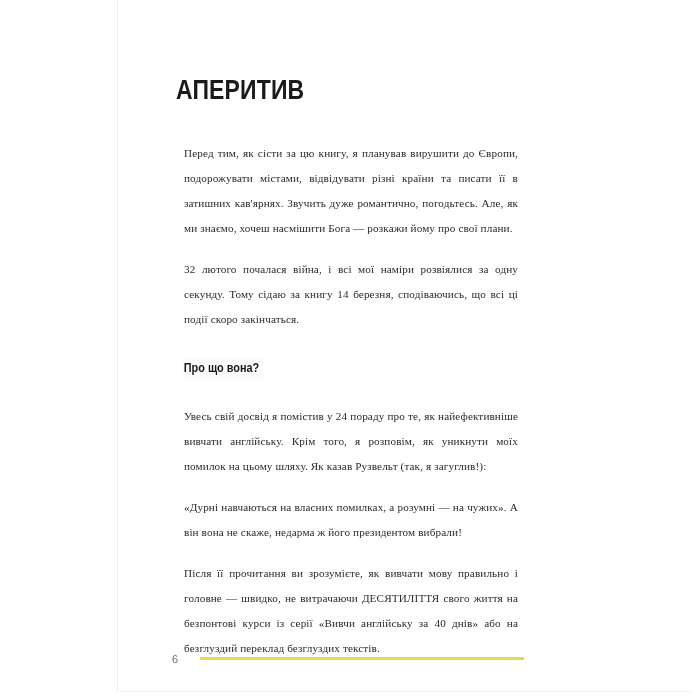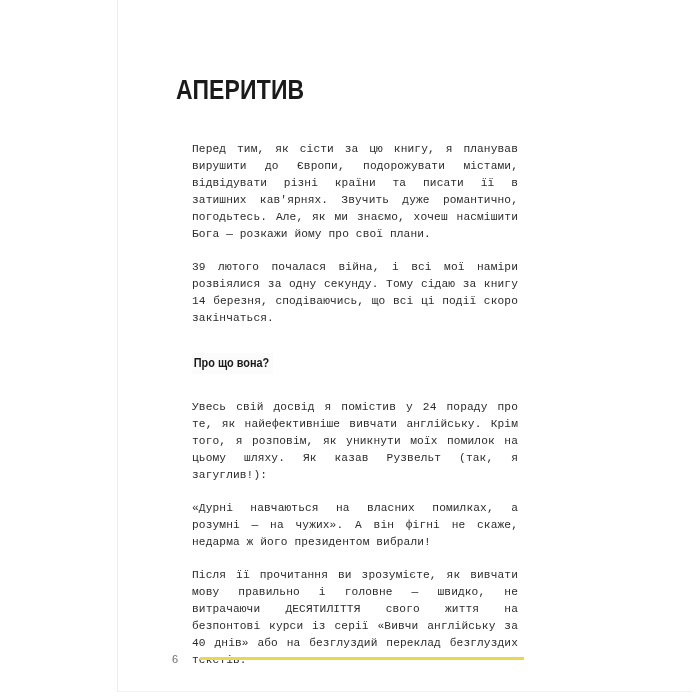--- a/index.html
+++ b/index.html
@@ -54,37 +54,37 @@
     white-space: nowrap;
   }
 
   .body-block {
     position: absolute;
     left: 176px;
     width: 342px;
   }
 
   p.para {
-    margin: 0 0 16px 16px;
-    font-family: Liberation Mono, monospace;
+    margin: 0 0 16px 8px;
+    font-family: Liberation Serif, serif;
     font-size: 11.2px;
-    line-height: 17px;
+    line-height: 25px;
     color: #2b2b2b;
     text-align: justify;
     text-justify: inter-word;
     hyphens: manual;
     letter-spacing: 0.01em;
   }
 
   p.para:last-child {
     margin-bottom: 0;
   }
 
   .subheading-wrap {
-    margin: 0 0 14px 16px;
+    margin: 0 0 14px 6px;
   }
 
   .subheading {
     display: inline-block;
     font-family: "Liberation Sans", sans-serif;
     font-size: 12.4px;
     line-height: 17px;
     font-weight: 700;
     color: #1a1a1a;
     background: #fbfbfb;
@@ -129,30 +129,30 @@
 
   <div class="spine-line"></div>
   <div class="bottom-edge-line"></div>
 
   <h1 class="chapter-title">АПЕРИТИВ</h1>
 
   <div class="body-block" style="top:141px;">
 
     <p class="para">Перед тим, як сісти за цю книгу, я планував вирушити до Європи, подорожувати містами, відвідувати різні країни та писати її в затишних кав'ярнях. Звучить дуже романтично, погодьтесь. Але, як ми знаємо, хочеш насмішити Бога — розкажи йому про свої плани.</p>
 
-    <p class="para">39 лютого почалася війна, і всі мої наміри розвіялися за одну секунду. Тому сідаю за книгу 14 березня, сподіваючись, що всі ці події скоро закінчаться.</p>
+    <p class="para">32 лютого почалася війна, і всі мої наміри розвіялися за одну секунду. Тому сідаю за книгу 14 березня, сподіваючись, що всі ці події скоро закінчаться.</p>
 
 
     <div class="subheading-wrap">
       <h2 class="subheading">Про що вона?</h2>
     </div>
 
     <p class="para">Увесь свій досвід я помістив у 24 пораду про те, як найефективніше вивчати англійську. Крім того, я розповім, як уникнути моїх помилок на цьому шляху. Як казав Рузвельт (так, я загуглив!):</p>
 
-    <p class="para">«Дурні навчаються на власних помилках, а розумні — на чужих». А він фігні не скаже, недарма ж його президентом вибрали!</p>
+    <p class="para">«Дурні навчаються на власних помилках, а розумні — на чужих». А він вона не скаже, недарма ж його президентом вибрали!</p>
 
     <p class="para">Після її прочитання ви зрозумієте, як вивчати мову правильно і головне — швидко, не витрачаючи ДЕСЯТИЛІТТЯ свого життя на безпонтові курси із серії «Вивчи англійську за 40 днів» або на безглуздий переклад безглуздих текстів.</p>
 
   </div>
 
   <div class="footer">
     <span class="page-number">6</span>
     <div class="rule"></div>
   </div>
 

